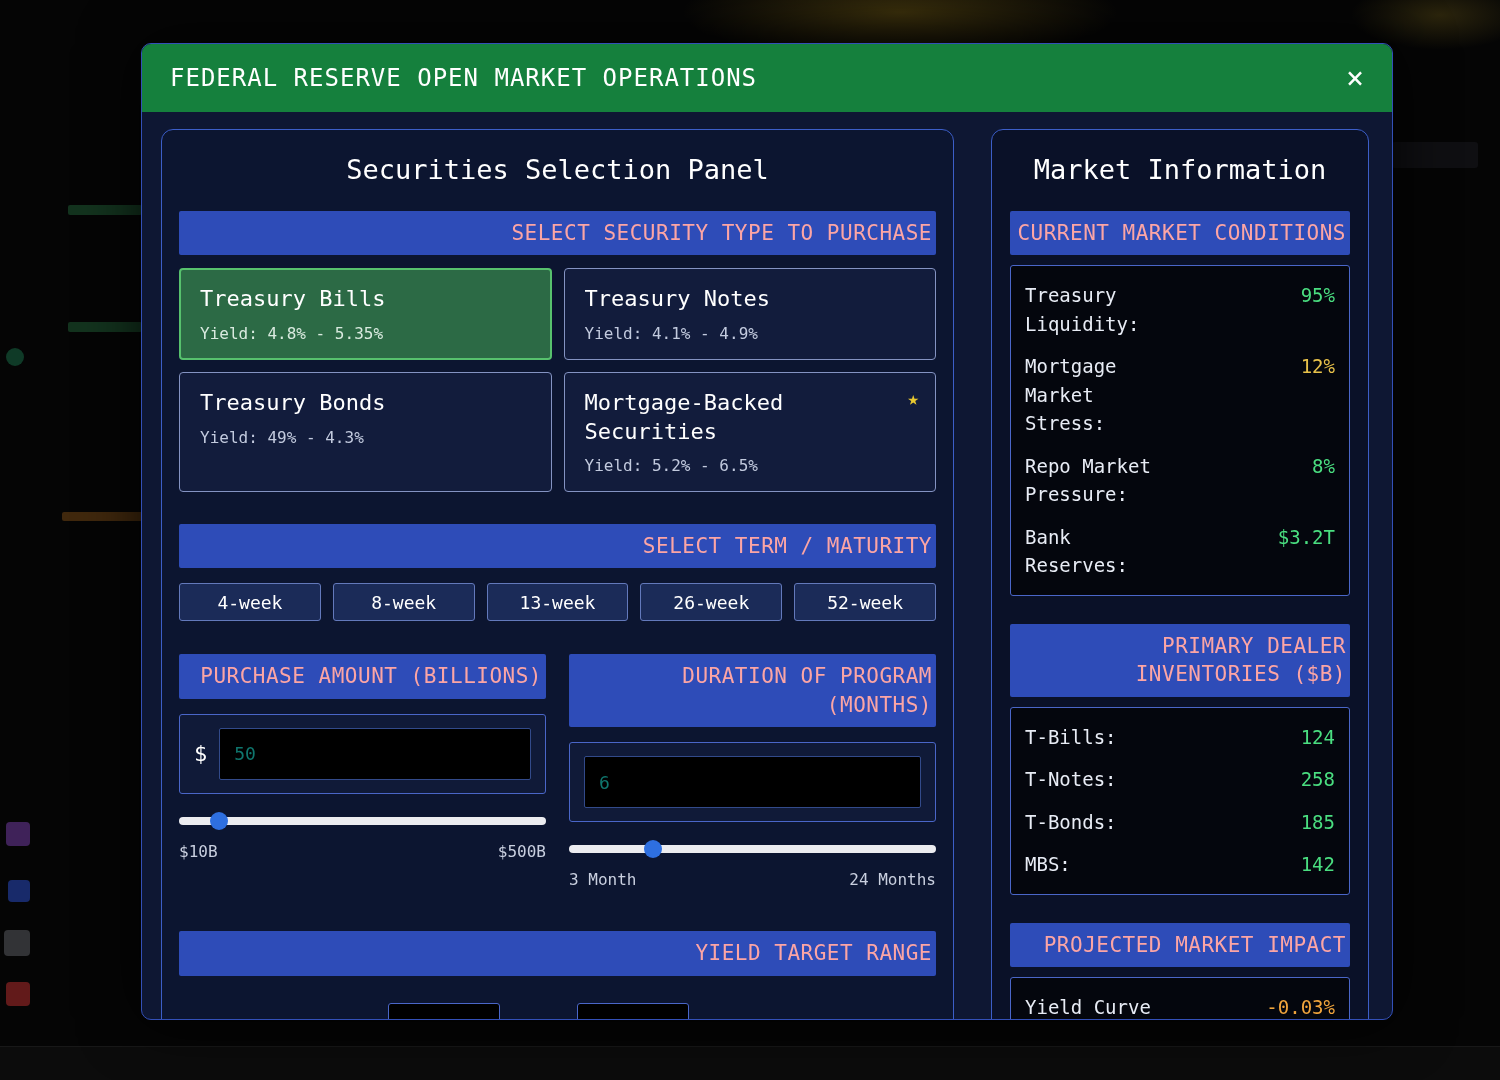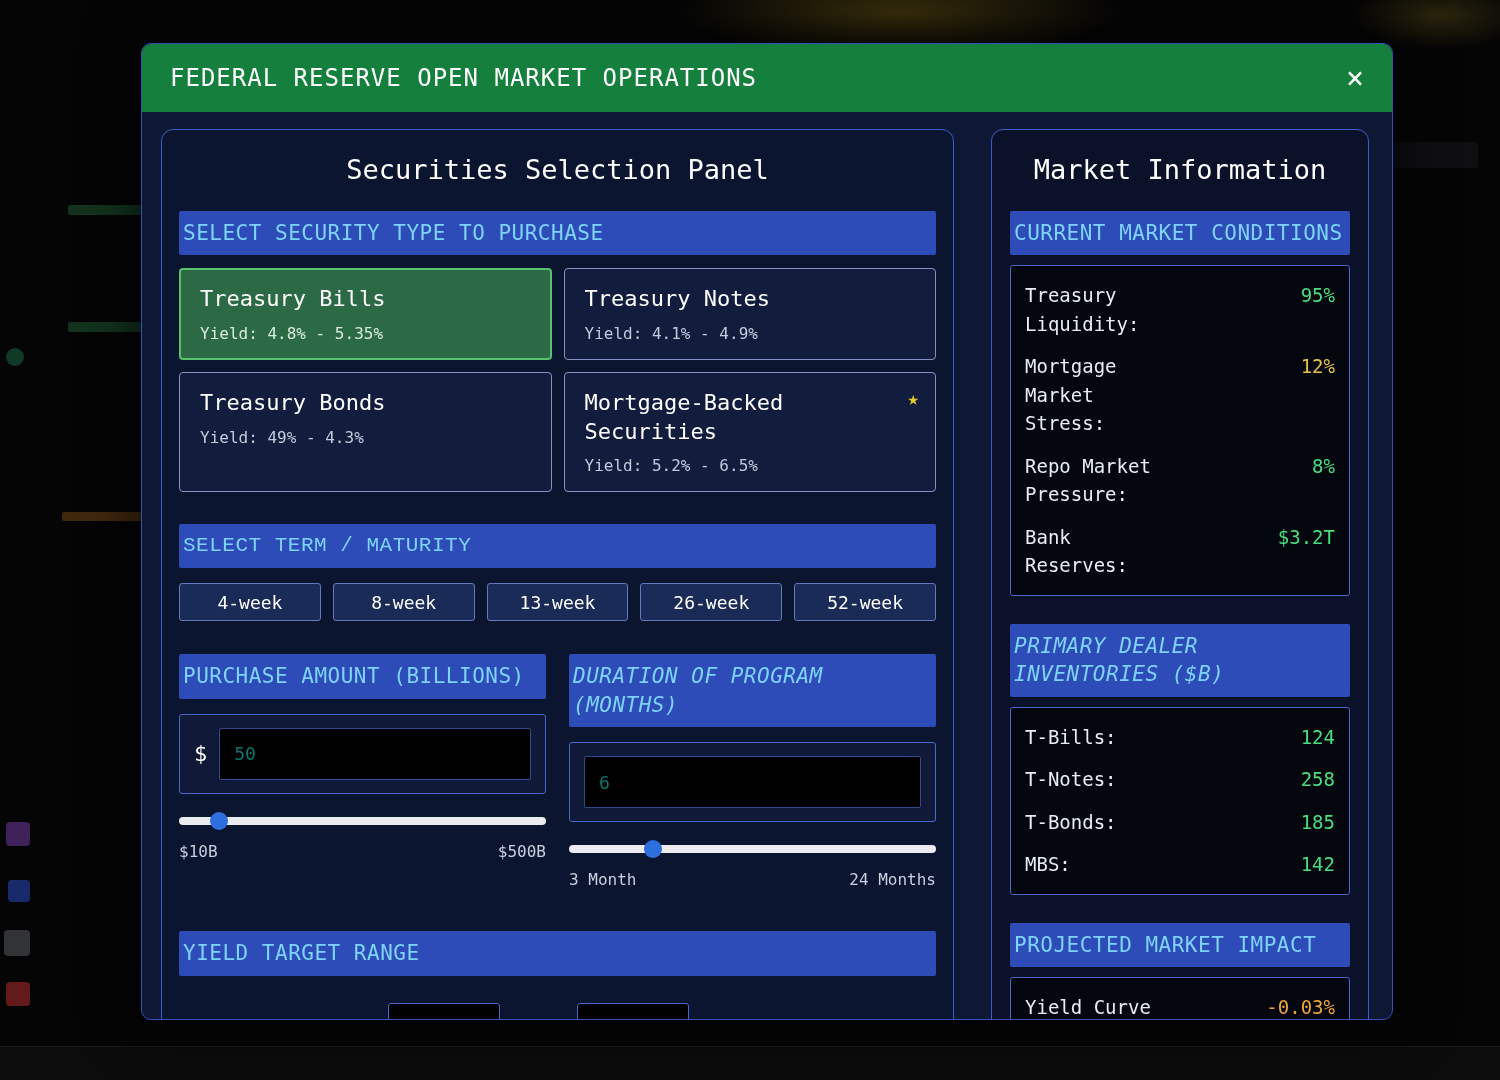--- a/index.html
+++ b/index.html
@@ -35,37 +35,37 @@
     cursor:pointer; font-family:inherit; }
 
   .modal-body { flex:1; display:flex; gap:37px; padding:17px 19px 0 19px; overflow:hidden; }
 
   .panel { border:1px solid #3c5ec8; border-radius:12px; overflow:hidden; }
   .left-panel { width:793px; height:950px; background:#0c1530; padding:0 17px; }
   .right-panel { width:378px; height:950px; background:#0a1128; padding:0 18px; }
 
   .panel-title { text-align:center; color:#fff; font-size:27px; margin:24px 0 26px; }
 
-  .banner { background:#2e4cb8; color:#7dd3fc; text-align:left; font-size:21px;
+  .banner { background:#2e4cb8; color:#fca5a5; text-align:right; font-size:21px;
     padding:8px 4px; letter-spacing:.5px; border-radius:2px; line-height:1.35; }
-  .banner .wrap-limit { display:inline-block; max-width:300px;font-style:italic; }
+  .banner .wrap-limit { display:inline-block; max-width:300px; }
 
   
   .sec-grid { display:grid; grid-template-columns:1fr 1fr; gap:12px; margin-top:13px; }
   .sec-card { position:relative; background:#121c3c; border:1px solid #8493c2;
     border-radius:4px; padding:16px 20px; cursor:pointer; }
   .sec-card.selected { background:#2c6a45; border:2px solid #57c16d; padding:15px 19px; }
   .sec-name { color:#fff; font-size:22px; line-height:1.3; margin-bottom:10px; max-width:250px; }
   .sec-yield { color:#c2cade; font-size:16px; }
   .sec-card.selected .sec-yield { color:#d9ead f; }
   .sec-card.selected .sec-yield { color:#d9eadf; }
   .star { position:absolute; top:14px; right:16px; color:#e8c830; font-size:19px; }
 
   
-  .term-banner { margin-top:32px;font-family:Liberation Mono, monospace; }
+  .term-banner { margin-top:32px; }
   .term-row { display:flex; gap:12px; margin-top:15px; }
   .term-btn { flex:1; height:38px; background:#1b2b58; border:1px solid #6379bb;
     border-radius:3px; color:#fff; font-size:18px; font-family:inherit; cursor:pointer; }
 
   
   .amount-section { display:flex; gap:23px; margin-top:33px; align-items:flex-start; }
   .amount-col { flex:1; min-width:0; }
   .input-wrap { margin-top:15px; border:1px solid #4a66c8; background:#101a38;
     border-radius:3px; padding:13px 14px; display:flex; align-items:center; gap:12px; }
   .currency { color:#fff; font-size:22px; flex-shrink:0; }

